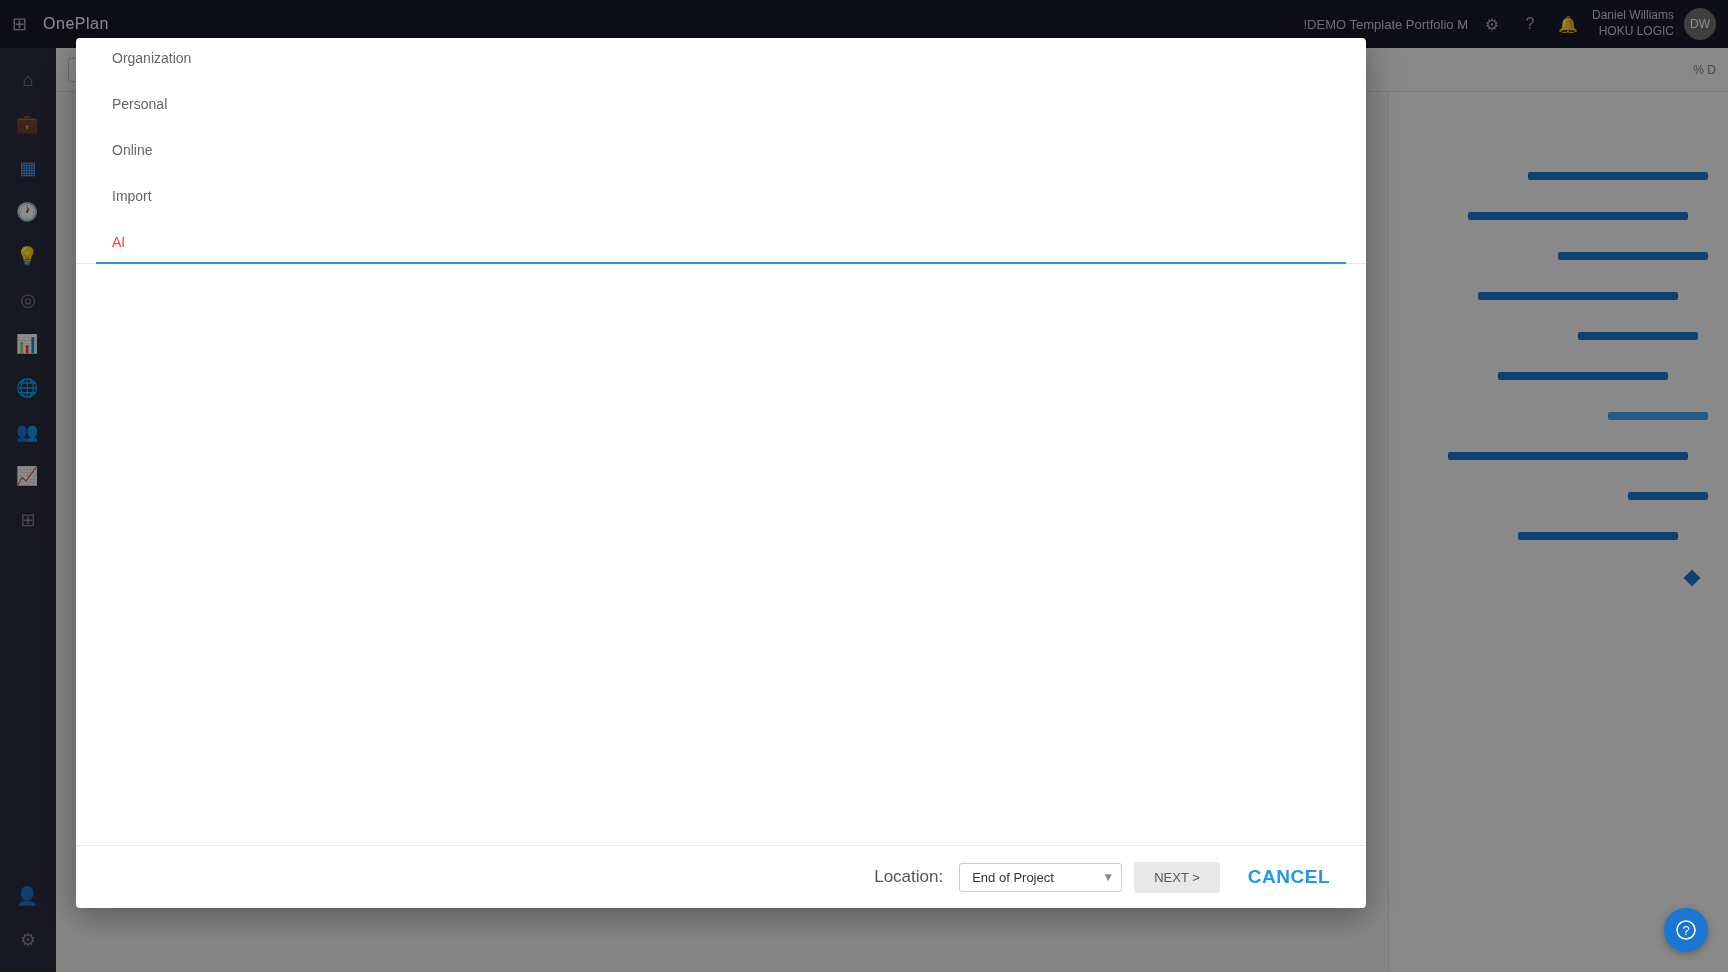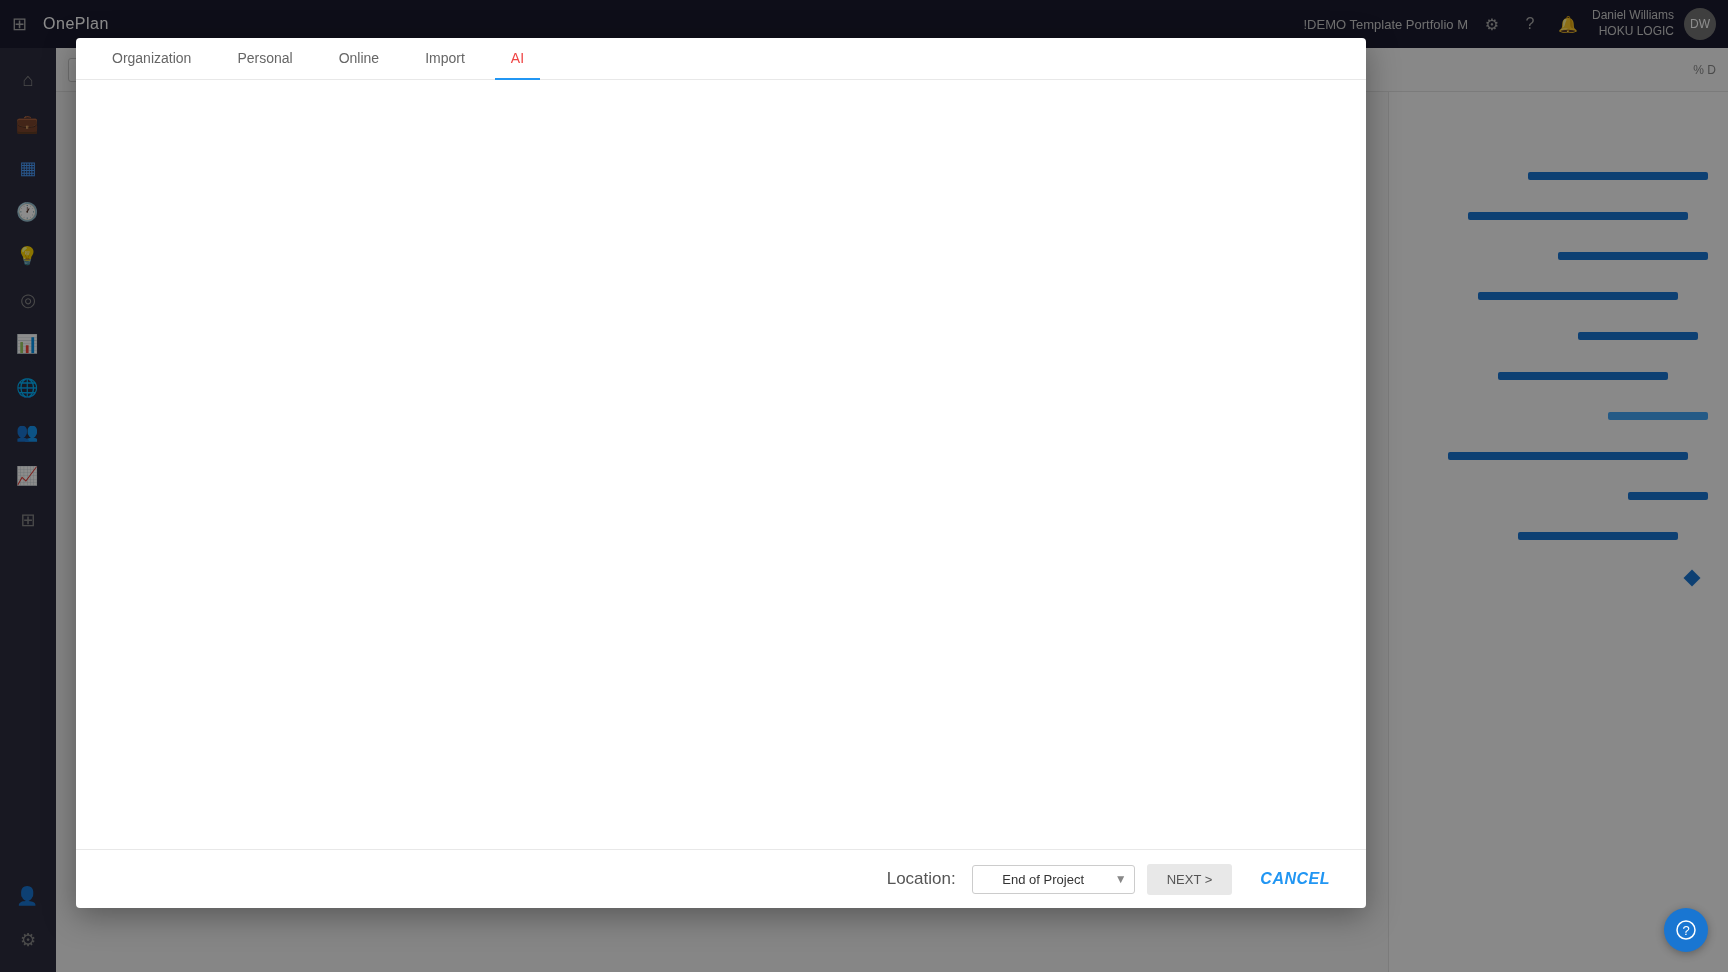--- a/index.html
+++ b/index.html
@@ -165,21 +165,22 @@
       color: #666;
       font-size: 18px;
       border-radius: 3px;
     }
 
     
     .dialog-tabs {
       display: flex;
       padding: 0 20px;
       border-bottom: 1px solid #e8e8e8;
-      gap: 14px;
+      gap: 5px;
+      flex-direction: column;
     }
     .tab-item {
       padding: 12px 16px;
       font-size: 14px;
       color: #666;
       cursor: pointer;
       border-bottom: 2px solid transparent;
       margin-bottom: -1px;
     }
     .tab-item.active {
@@ -256,21 +257,20 @@
       appearance: none;
       -webkit-appearance: none;
       border: 1px solid #ccc;
       border-radius: 3px;
       padding: 6px 32px 6px 12px;
       font-size: 13px;
       color: #333;
       background: #fff;
       cursor: pointer;
       min-width: 160px;
-      text-align: center;
     }
     .footer-select-chevron {
       position: absolute;
       right: 8px;
       pointer-events: none;
       color: #888;
       font-size: 12px;
     }
 
     .btn-next {
@@ -282,26 +282,25 @@
       border-radius: 3px;
       cursor: pointer;
       font-weight: 500;
     }
 
     .btn-cancel {
       background: transparent;
       color: #2196f3;
       border: none;
       padding: 8px 16px;
-      font-size: 16px;
+      font-size: 19px;
       border-radius: 3px;
       cursor: pointer;
       font-weight: 600;
       letter-spacing: 0.5px;
-      font-style: italic;
     }
 
     
     .floating-help {
       position: absolute;
       bottom: 20px;
       right: 20px;
       width: 44px;
       height: 44px;
       border-radius: 50%;

